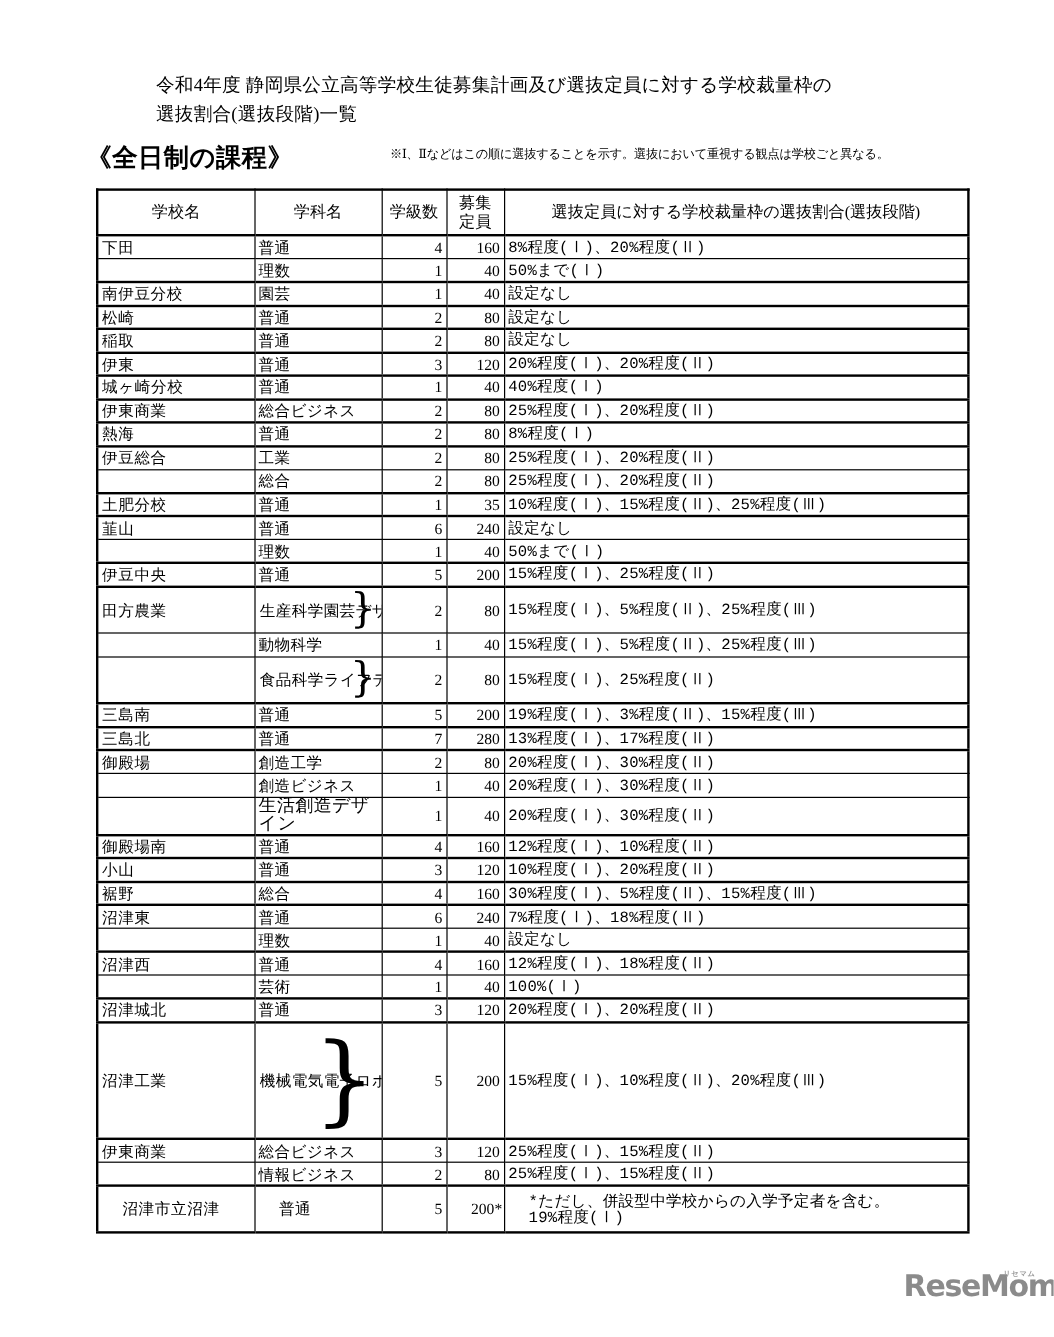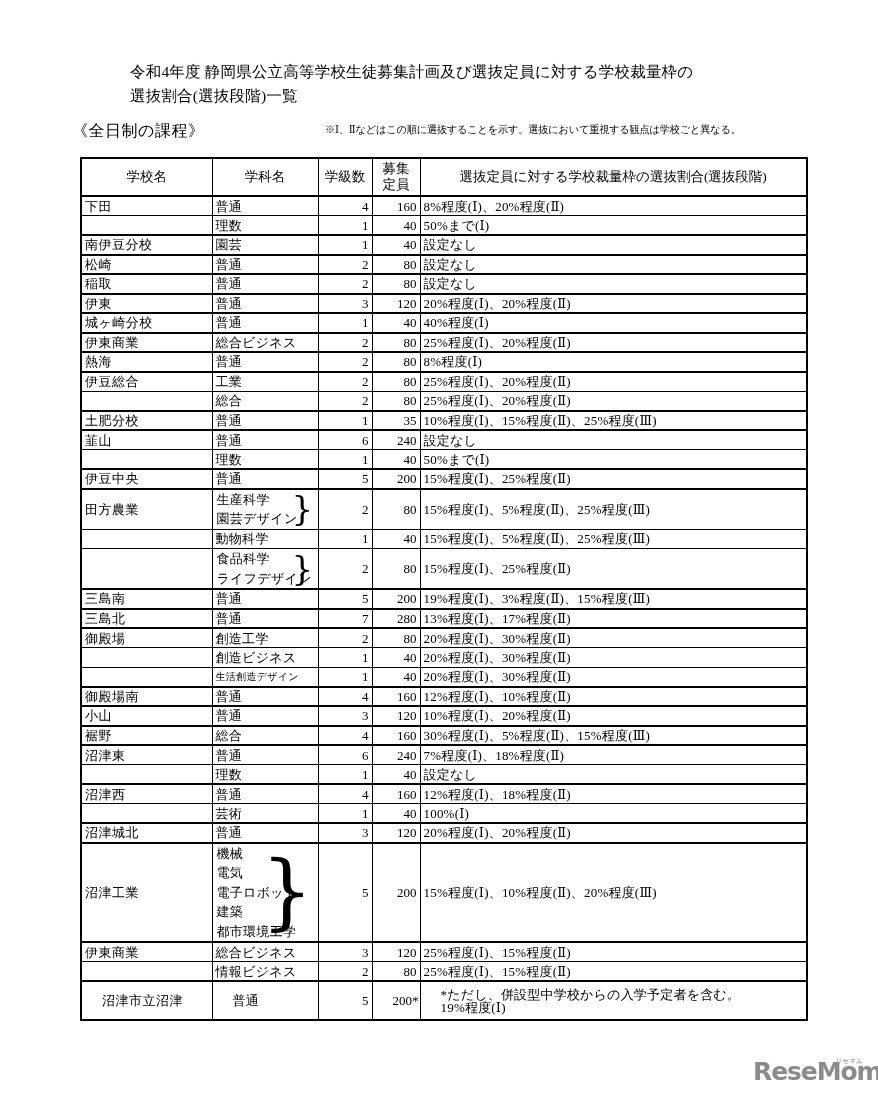--- a/index.html
+++ b/index.html
@@ -32,23 +32,24 @@
     line-height: 24px;
     letter-spacing: 0.2px;
     white-space: pre-line;
     margin-left: 30px;
   }
 
   .section-label {
     position: absolute;
     left: 72px;
     top: 118px;
-    font-size: 16px;
+    font-size: 21px;
     line-height: 26px;
     letter-spacing: 0.5px;
+    font-weight: bold;
   }
 
   .section-note {
     position: absolute;
     left: 325px;
     top: 123px;
     font-size: 10.5px;
     line-height: 14px;
     letter-spacing: -0.2px;
     transform: scaleX(0.97);
@@ -112,36 +113,37 @@
   }
   td.c-cap {
     width: 48px;
     text-align: right;
     padding-right: 2px;
   }
   td.c-ratio {
     text-align: left;
     padding-left: 3px;
     letter-spacing: 0.2px;
+    font-family: Liberation Mono, monospace;
   }
 
   .rowh { height: 19.5px; }
-  .small-dept { font-size: 10px; letter-spacing: 0px; }
+  .small-dept { font-size: 15px; letter-spacing: 0px; }
 
   
   .brace-box {
     display: flex;
     align-items: center;
     justify-content: flex-start;
     height: 100%;
     position: relative;
   }
   .brace-names {
     display: flex;
-    flex-direction: column;
+    flex-direction: row;
     justify-content: center;
     line-height: 19.5px;
   }
   .brace-names > span { display: block; white-space: nowrap; }
   .brace-glyph {
     position: absolute;
     right: 1px;
     top: 50%;
     transform: translateY(-50%);
     font-family: "DejaVu Serif", serif;

